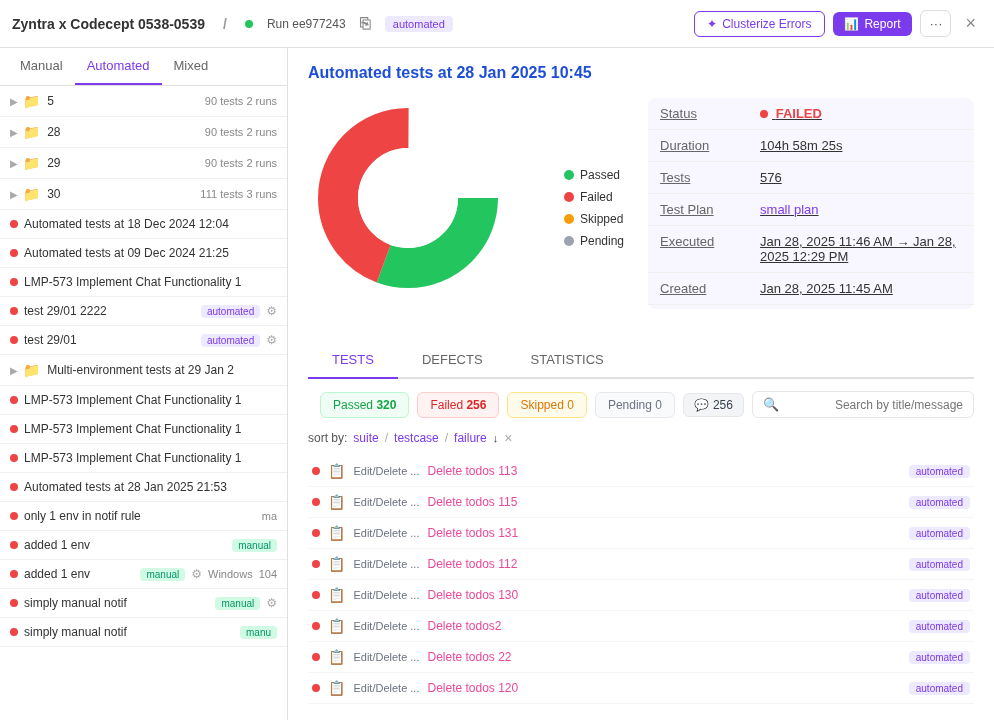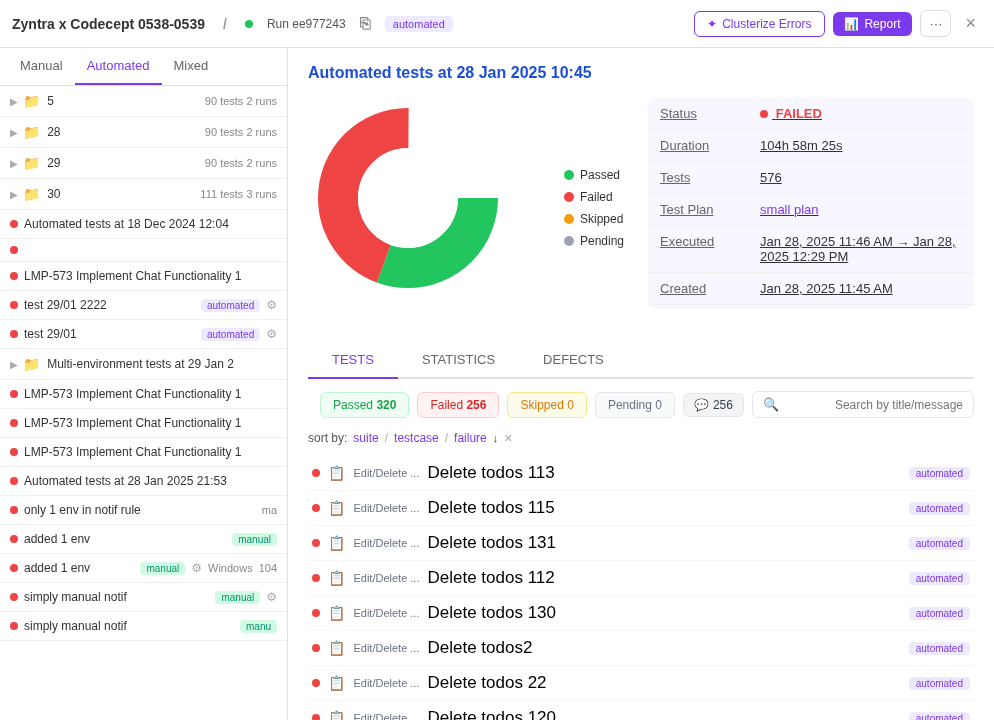--- a/index.html
+++ b/index.html
@@ -88,21 +88,21 @@
     .sort-divider { color: #aaa; }
     .sort-asc { color: #333; font-size: 11px; }
     .sort-clear { color: #aaa; cursor: pointer; font-size: 14px; }
 
     
     .test-list { display: flex; flex-direction: column; gap: 0; }
     .test-row { display: flex; align-items: center; gap: 8px; padding: 7px 4px; border-bottom: 1px solid #f5f5f5; font-size: 12px; }
     .test-status-dot { width: 8px; height: 8px; background: #ef4444; border-radius: 50%; flex-shrink: 0; }
     .test-file-icon { color: #aaa; font-size: 14px; flex-shrink: 0; }
     .test-action { color: #6b7280; font-size: 11px; flex-shrink: 0; white-space: nowrap; }
-    .test-name { font-size: 17px; color: #000000; flex: 1; overflow: hidden; text-overflow: ellipsis; white-space: nowrap; }
+    .test-name { font-size: 12px; color: #ec4899; flex: 1; overflow: hidden; text-overflow: ellipsis; white-space: nowrap; }
     .test-badge { background: #ede9fe; color: #7c3aed; border-radius: 4px; padding: 1px 7px; font-size: 10px; font-weight: 500; }
 
     
     ::-webkit-scrollbar { width: 5px; }
     ::-webkit-scrollbar-thumb { background: #ddd; border-radius: 3px; }
   </style>
 </head>
 <body>
 
 <div class="topbar">
@@ -161,20 +161,21 @@
       <span class="item-text">30</span>
       <span class="meta">111 tests  3 runs</span>
     </div>
 
     <div class="sidebar-item">
       <span class="red-dot"></span>
       <span class="item-text">Automated tests at 18 Dec 2024 12:04</span>
     </div>
     <div class="sidebar-item">
       <span class="red-dot"></span>
+      <span class="item-text">Automated tests at 09 Dec 2024 21:25</span>
     </div>
     <div class="sidebar-item">
       <span class="red-dot"></span>
       <span class="item-text">LMP-573 Implement Chat Functionality 1</span>
     </div>
     <div class="sidebar-item">
       <span class="red-dot"></span>
       <span class="item-text">test 29/01 2222</span>
       <span class="tag-auto">automated</span>
       <span class="settings-icon">⚙</span>
@@ -308,22 +309,22 @@
                 <td>Jan 28, 2025 11:45 AM</td>
               </tr>
             </tbody>
               </table>
           </div>
         </div>
       </div>
 
       <div class="tabs-bar">
         <div class="tab-item active">TESTS</div>
+        <div class="tab-item">DEFECTS</div>
         <div class="tab-item">STATISTICS</div>
-        <div class="tab-item">DEFECTS</div>
       </div>
 
       <div class="filter-bar">
         <button class="filter-btn passed">
           <span>Passed</span>
           <span class="num">320</span>
         </button>
         <button class="filter-btn failed">
           <span>Failed</span>
           <span class="num">256</span>

